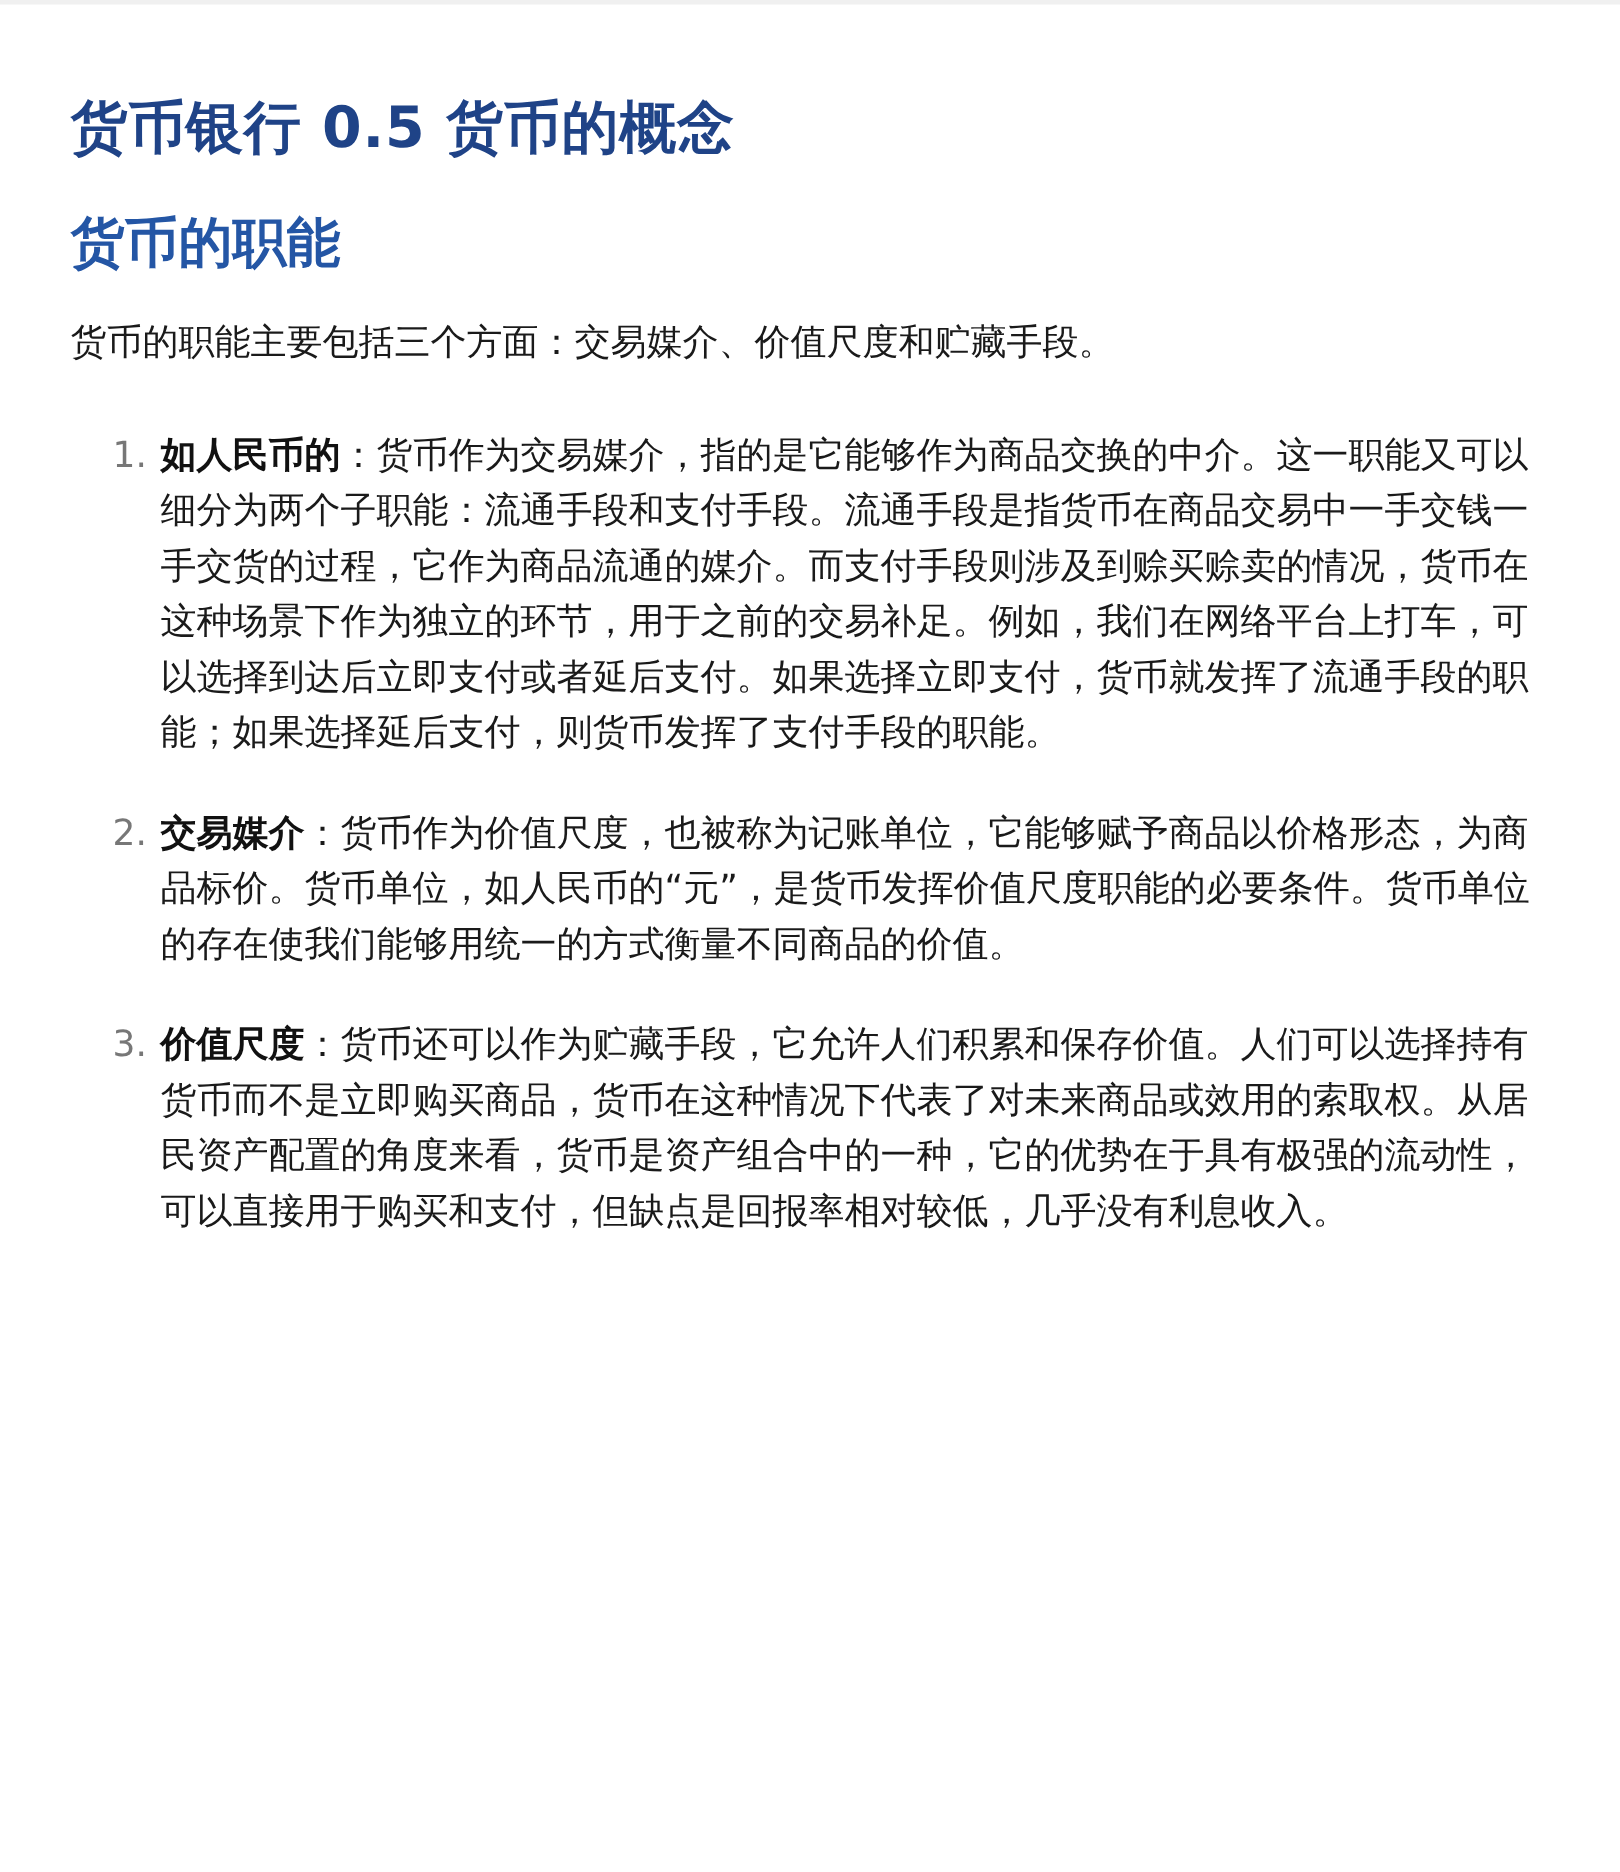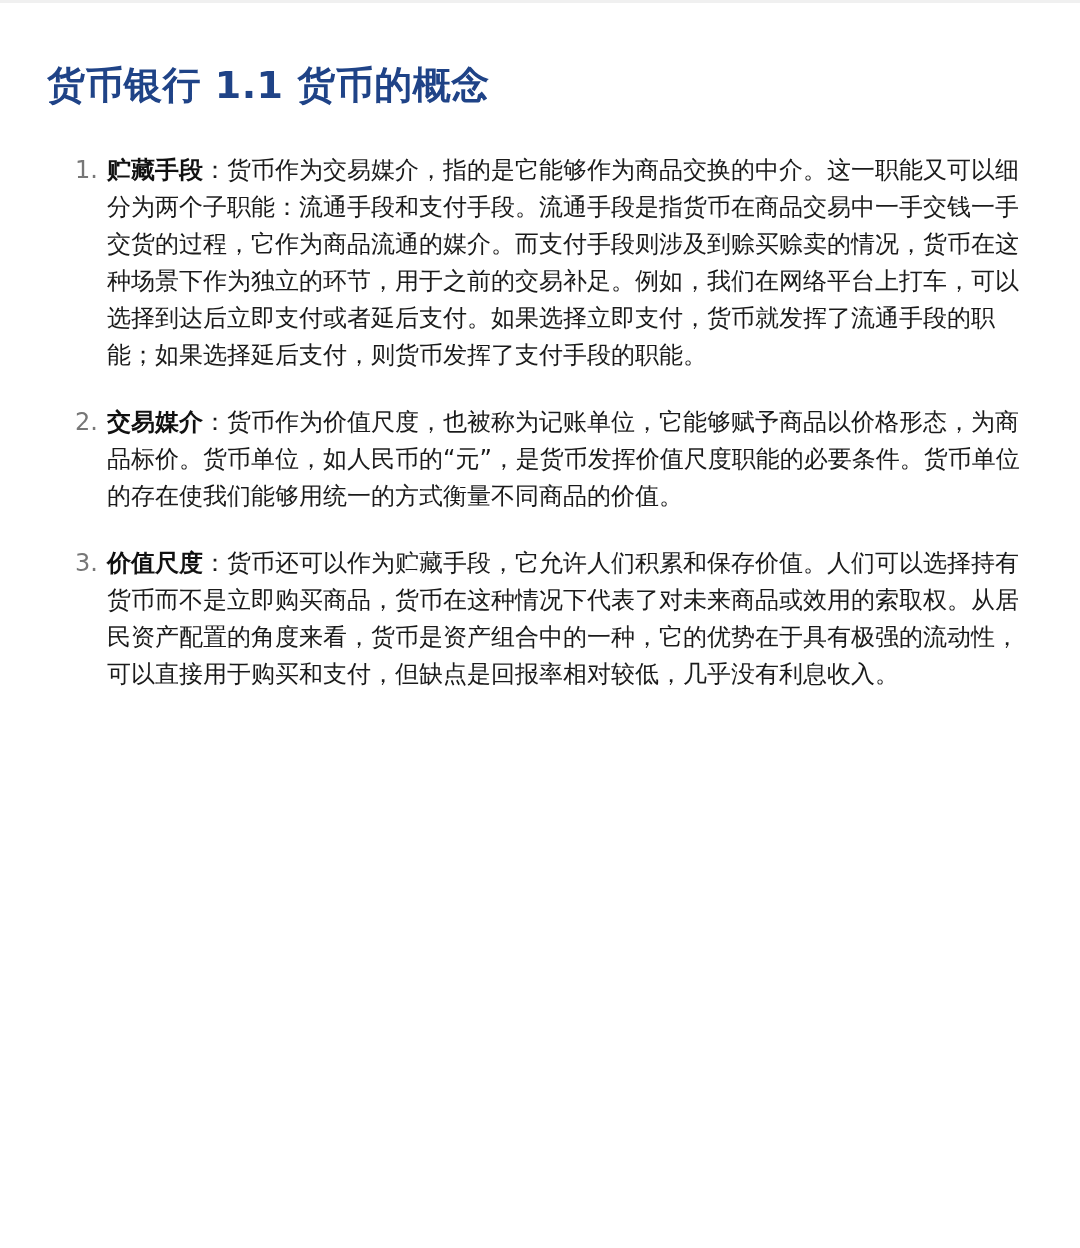--- a/index.html
+++ b/index.html
@@ -14,26 +14,28 @@
   li { position: relative; padding-left: 60px; font-size: 24px; line-height: 37px; margin-bottom: 30px; color: #1a1a1a; }
   .num { position: absolute; left: 28px; top: 0; color: #777777; }
   .term { font-weight: 700; color: #111111; }
 </style>
 </head>
 <body>
 
 <div class="topline"></div>
 
 <div class="page">
-  <h1>货币银行 1.1 货币的概念</h1>
+  <h1>货币银行 0.5 货币的概念</h1>
+  <h2>货币的职能</h2>
+  <p class="intro">货币的职能主要包括三个方面：交易媒介、价值尺度和贮藏手段。</p>
 
   <ol>
     <li>
       <span class="num">1.</span>
-      <span class="term">贮藏手段</span><span>：货币作为交易媒介，指的是它能够作为商品交换的中介。这一职能又可以细分为两个子职能：流通手段和支付手段。流通手段是指货币在商品交易中一手交钱一手交货的过程，它作为商品流通的媒介。而支付手段则涉及到赊买赊卖的情况，货币在这种场景下作为独立的环节，用于之前的交易补足。例如，我们在网络平台上打车，可以选择到达后立即支付或者延后支付。如果选择立即支付，货币就发挥了流通手段的职能；如果选择延后支付，则货币发挥了支付手段的职能。</span>
+      <span class="term">如人民币的</span><span>：货币作为交易媒介，指的是它能够作为商品交换的中介。这一职能又可以细分为两个子职能：流通手段和支付手段。流通手段是指货币在商品交易中一手交钱一手交货的过程，它作为商品流通的媒介。而支付手段则涉及到赊买赊卖的情况，货币在这种场景下作为独立的环节，用于之前的交易补足。例如，我们在网络平台上打车，可以选择到达后立即支付或者延后支付。如果选择立即支付，货币就发挥了流通手段的职能；如果选择延后支付，则货币发挥了支付手段的职能。</span>
     </li>
     <li>
       <span class="num">2.</span>
       <span class="term">交易媒介</span><span>：货币作为价值尺度，也被称为记账单位，它能够赋予商品以价格形态，为商品标价。货币单位，如人民币的“元”，是货币发挥价值尺度职能的必要条件。货币单位的存在使我们能够用统一的方式衡量不同商品的价值。</span>
     </li>
     <li>
       <span class="num">3.</span>
       <span class="term">价值尺度</span><span>：货币还可以作为贮藏手段，它允许人们积累和保存价值。人们可以选择持有货币而不是立即购买商品，货币在这种情况下代表了对未来商品或效用的索取权。从居民资产配置的角度来看，货币是资产组合中的一种，它的优势在于具有极强的流动性，可以直接用于购买和支付，但缺点是回报率相对较低，几乎没有利息收入。</span>
     </li>
   </ol>

